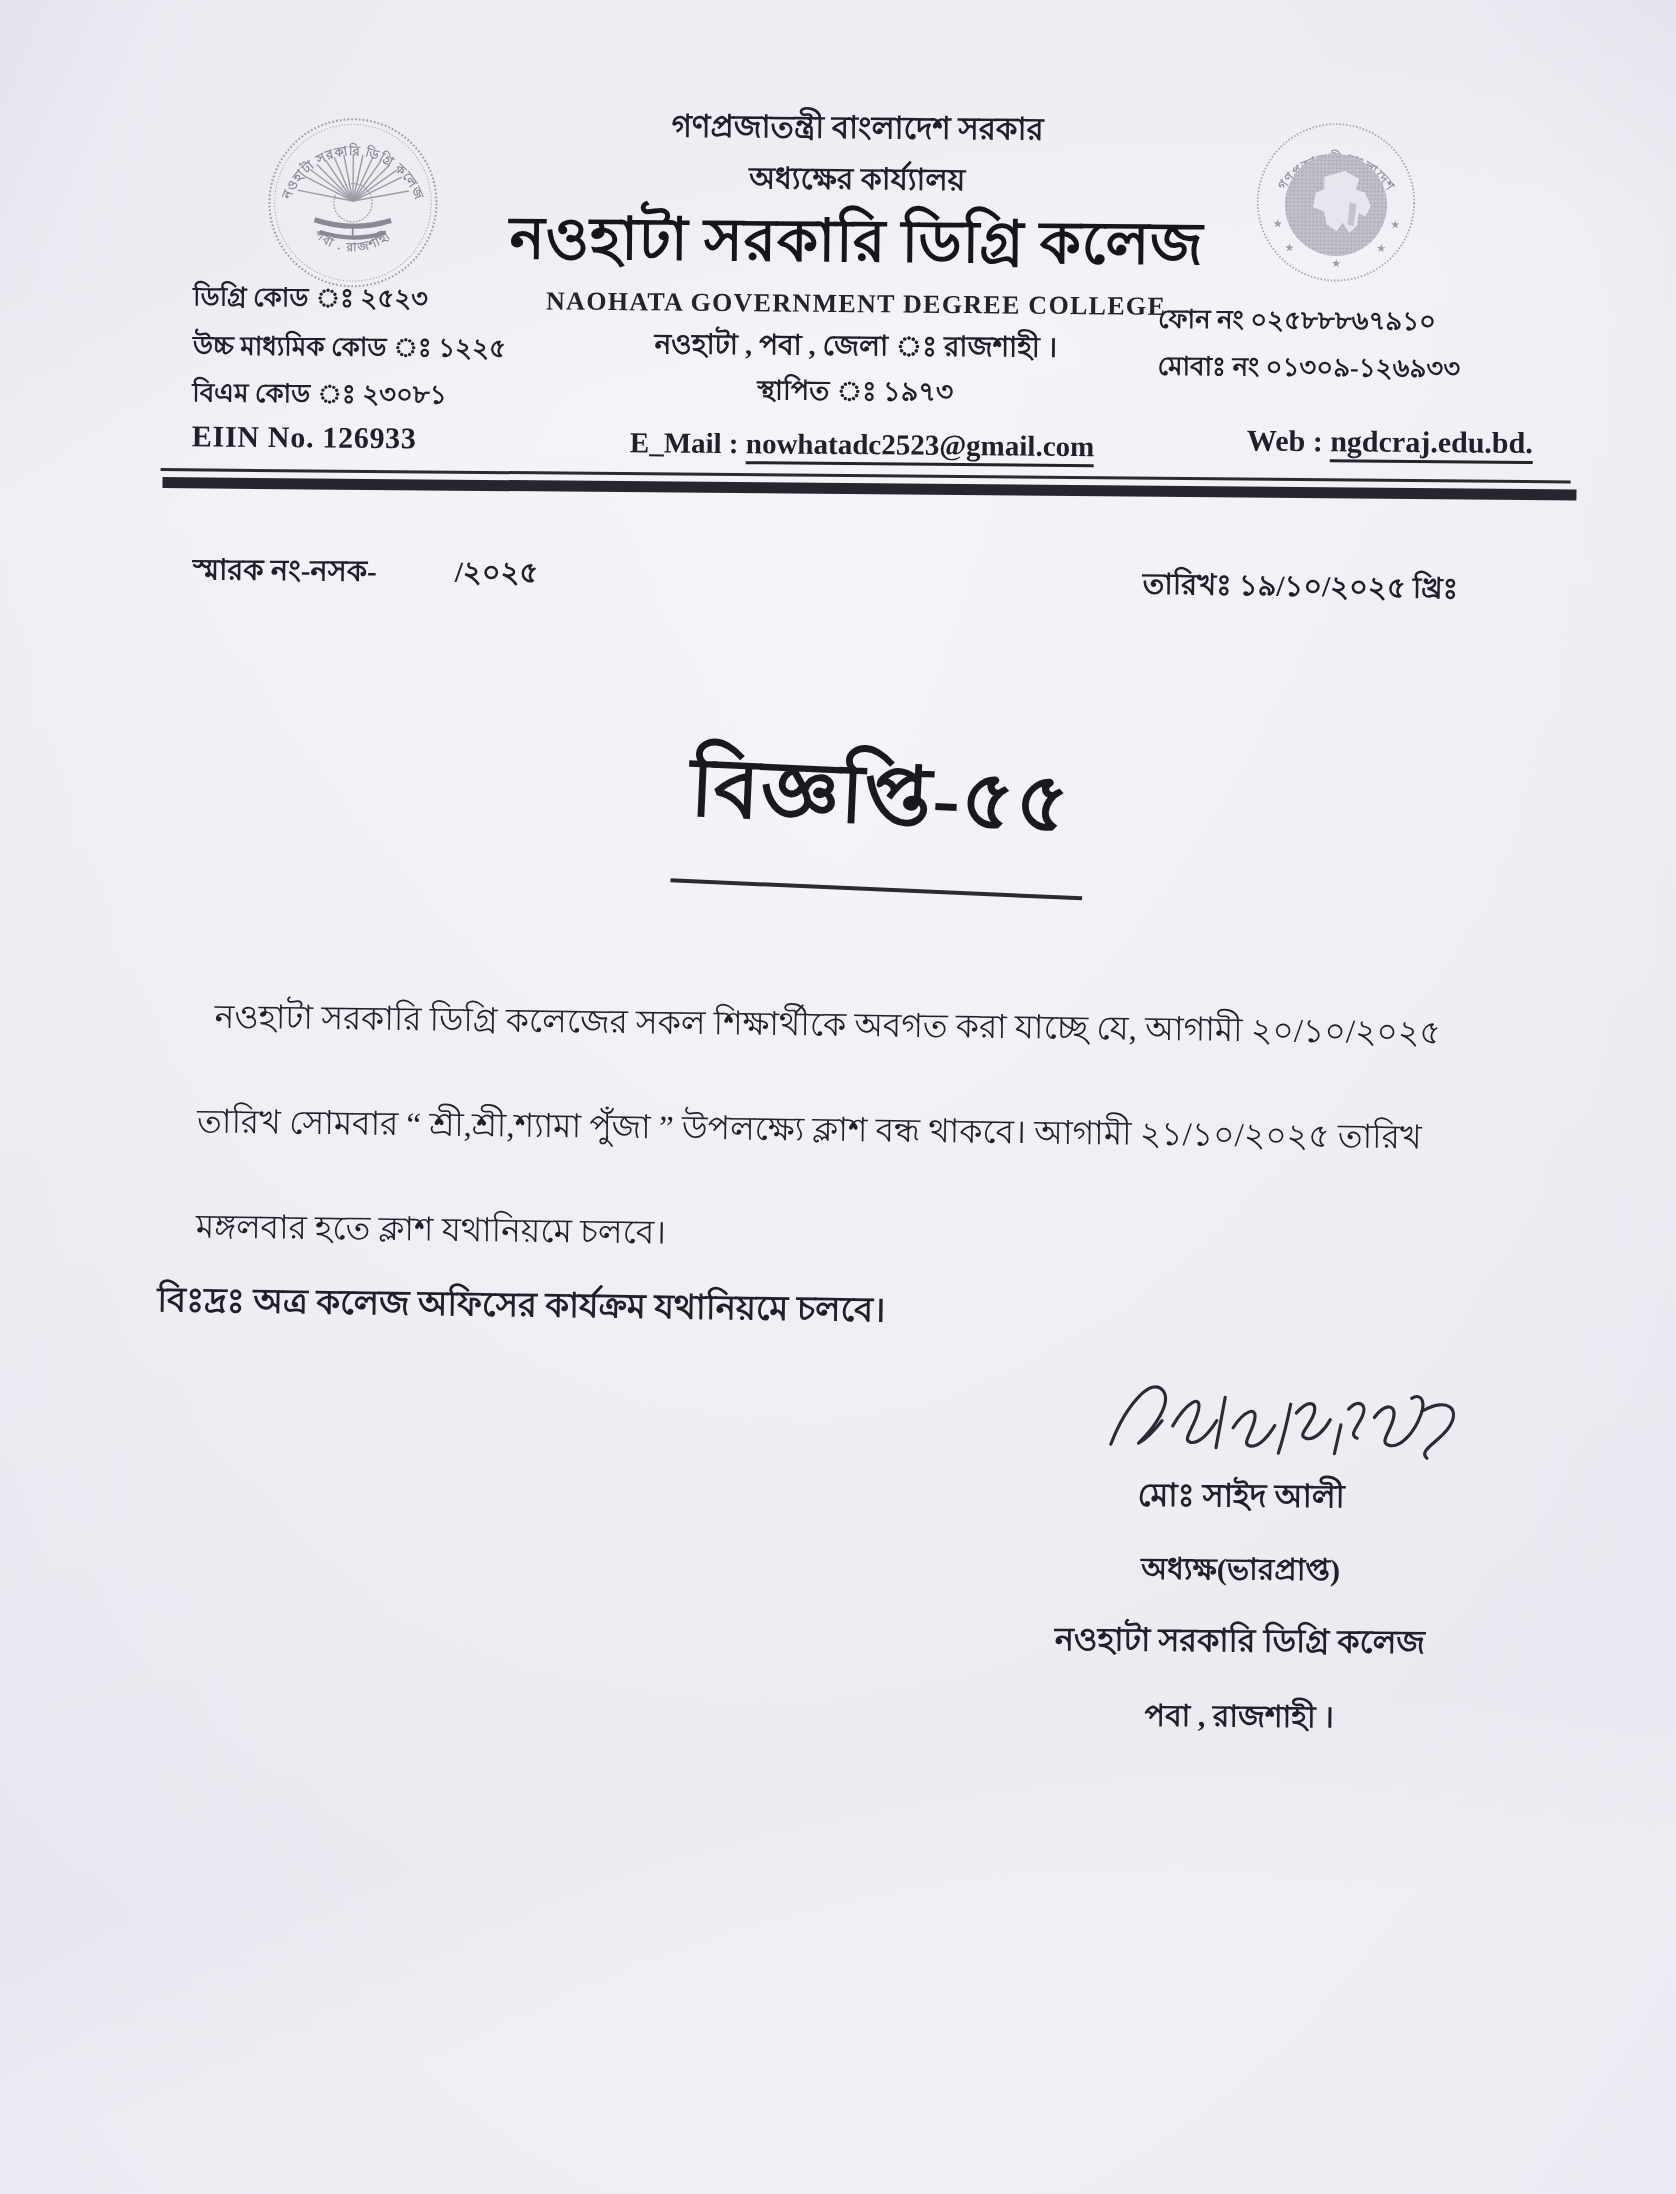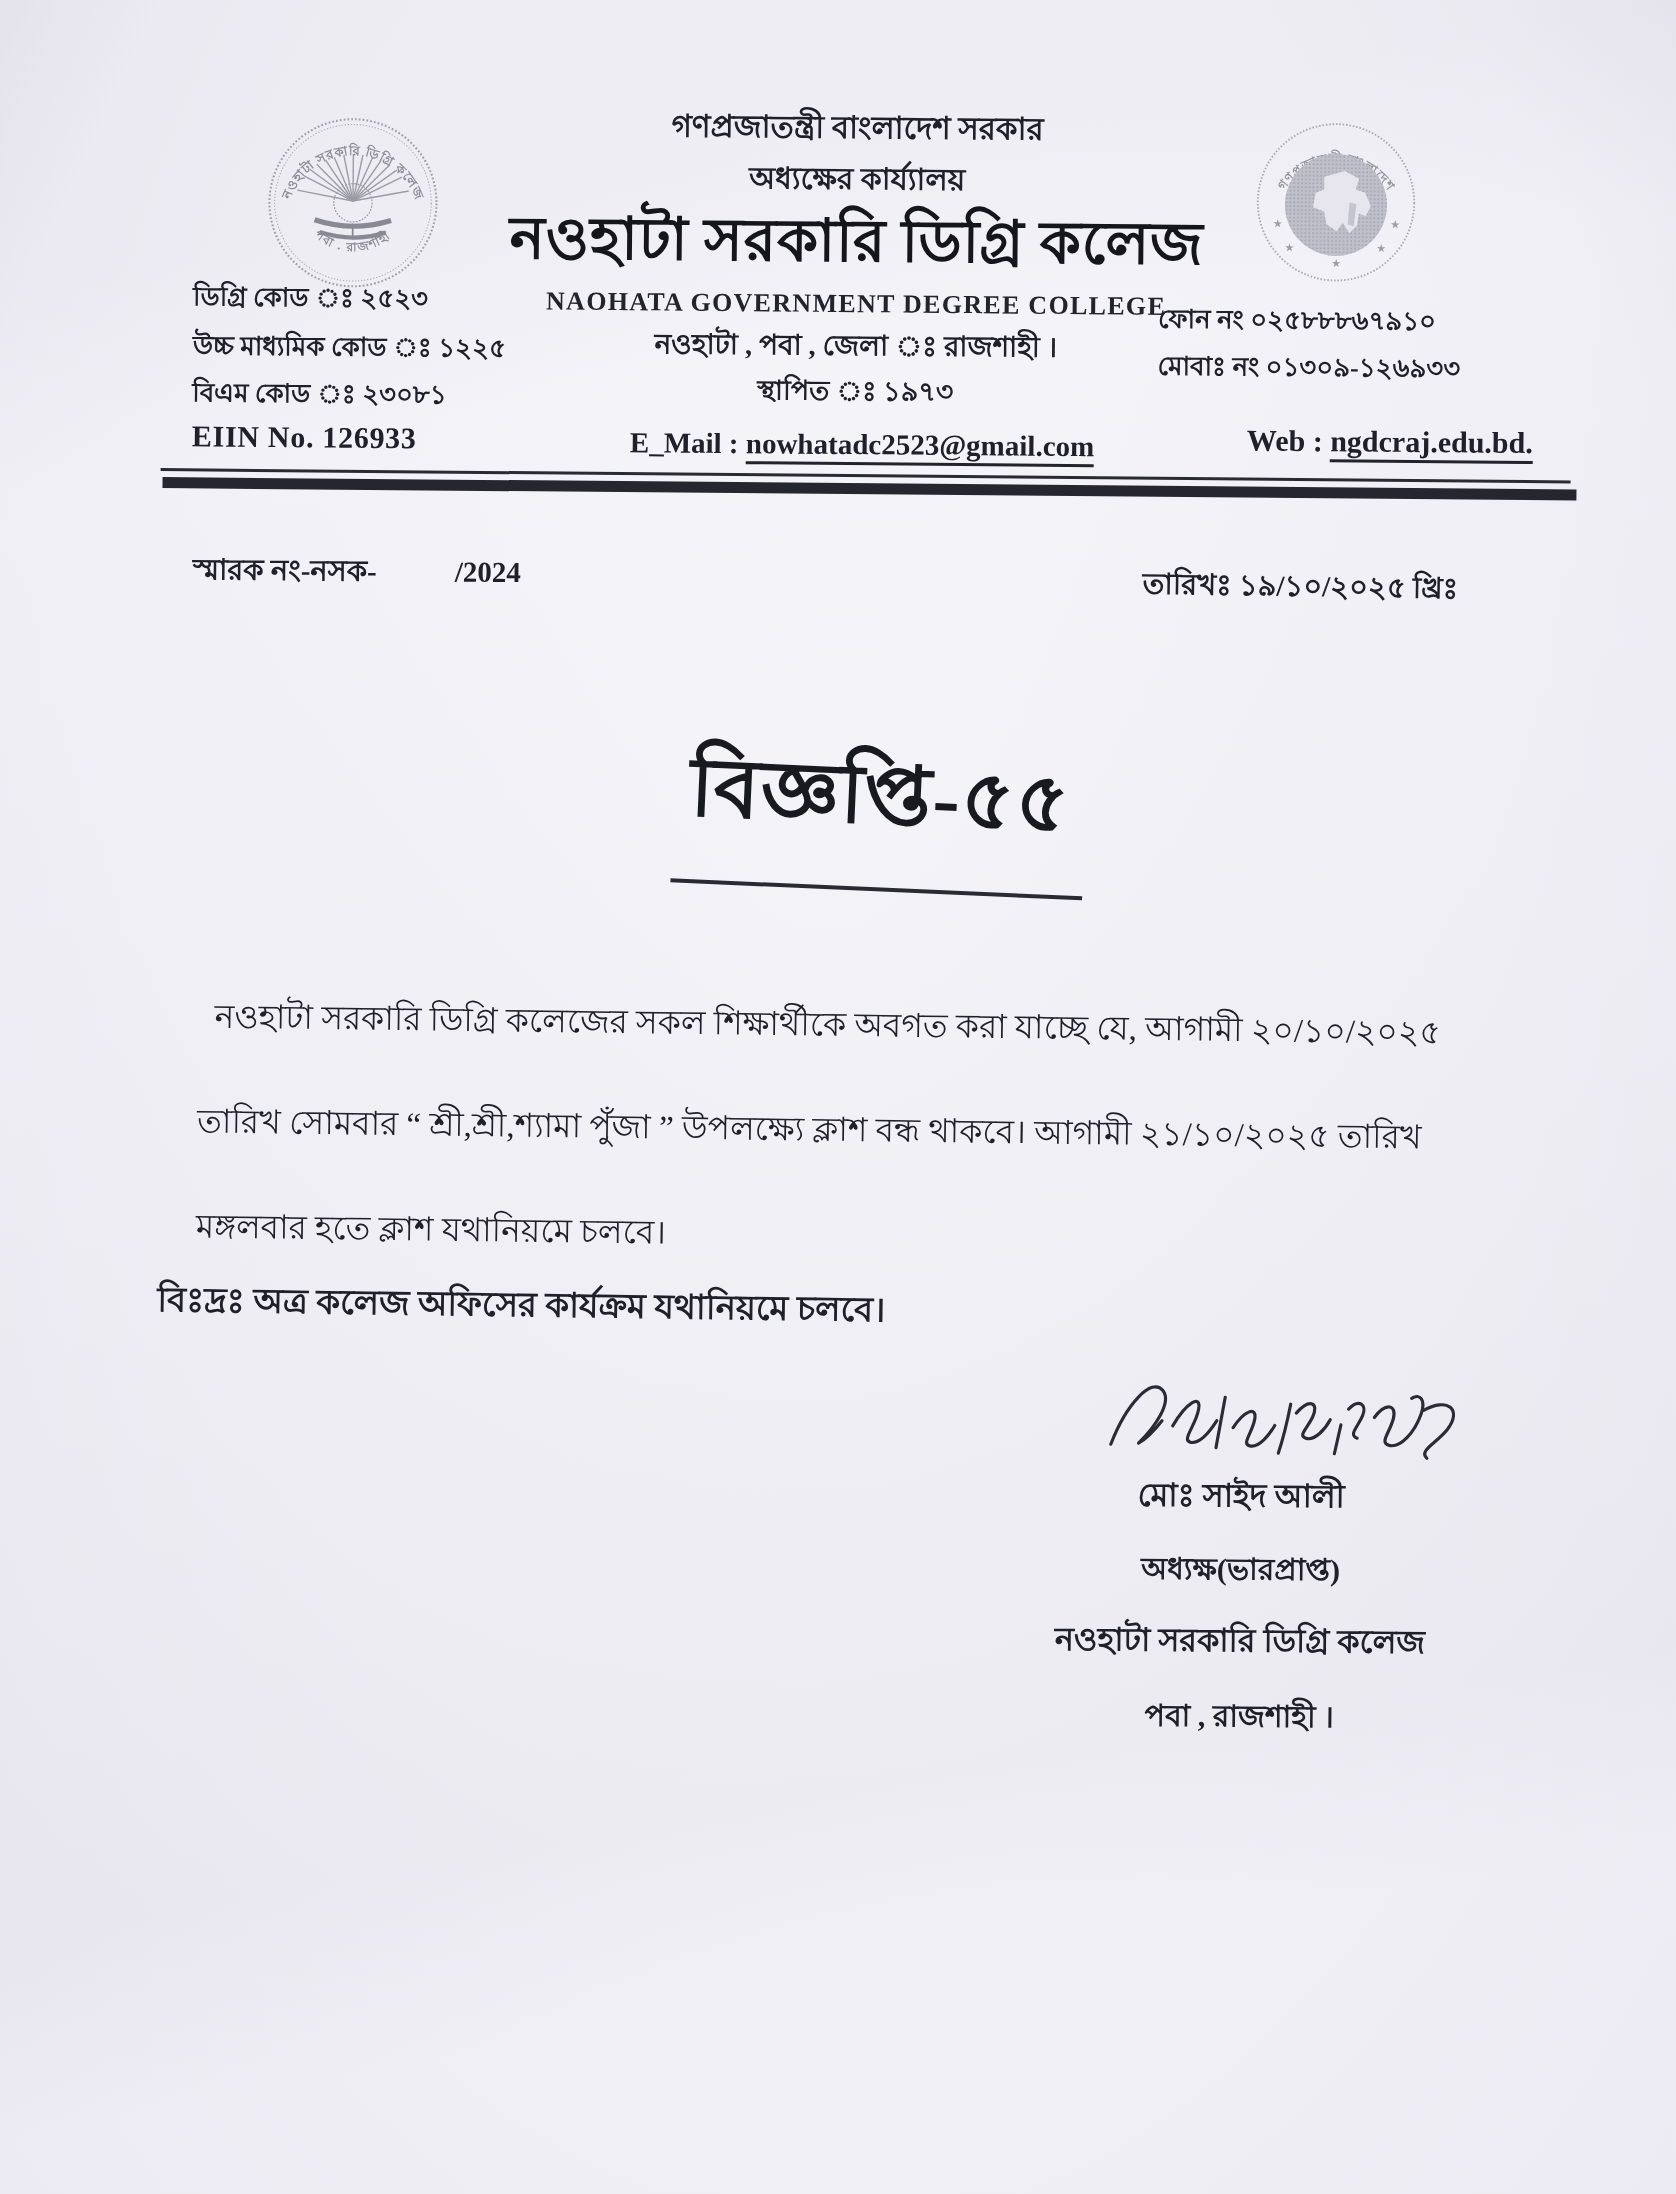--- a/index.html
+++ b/index.html
@@ -148,21 +148,21 @@
 
     <div class="abs hdr-right-item bn" style="top:296px">ফোন নং ০২৫৮৮৮৬৭৯১০</div>
     <div class="abs hdr-right-item bn" style="top:343px">মোবাঃ নং ০১৩০৯-১২৬৯৩৩</div>
     <div class="abs web-line"><span>Web : </span><span class="uline">ngdcraj.edu.bd.</span></div>
 
     <div class="abs email-line"><span>E_Mail : </span><span class="uline">nowhatadc2523@gmail.com</span></div>
 
     <div class="rule-thin"></div>
     <div class="rule-thick"></div>
 
-    <div class="abs memo-left bn"><span>স্মারক নং-নসক-</span><span class="memo-gap"></span><span>/2024</span></div>
+    <div class="abs memo-left bn"><span>স্মারক নং-নসক-</span><span class="memo-gap"></span><span>/২০২৫</span></div>
     <div class="abs memo-date bn">তারিখঃ ১৯/১০/২০২৫ খ্রিঃ</div>
 
     <div class="title-wrap">
       <span class="notice-title bn">বিজ্ঞপ্তি-৫৫</span>
     </div>
 
     <div class="body-text bn">
       <div class="line1">নওহাটা সরকারি ডিগ্রি কলেজের সকল শিক্ষার্থীকে অবগত করা যাচ্ছে যে, আগামী ২০/১০/২০২৫</div>
       <div>তারিখ সোমবার “ শ্রী,শ্রী,শ্যামা পুঁজা ” উপলক্ষ্যে ক্লাশ বন্ধ থাকবে। আগামী ২১/১০/২০২৫ তারিখ</div>
       <div>মঙ্গলবার হতে ক্লাশ যথানিয়মে চলবে।</div>

